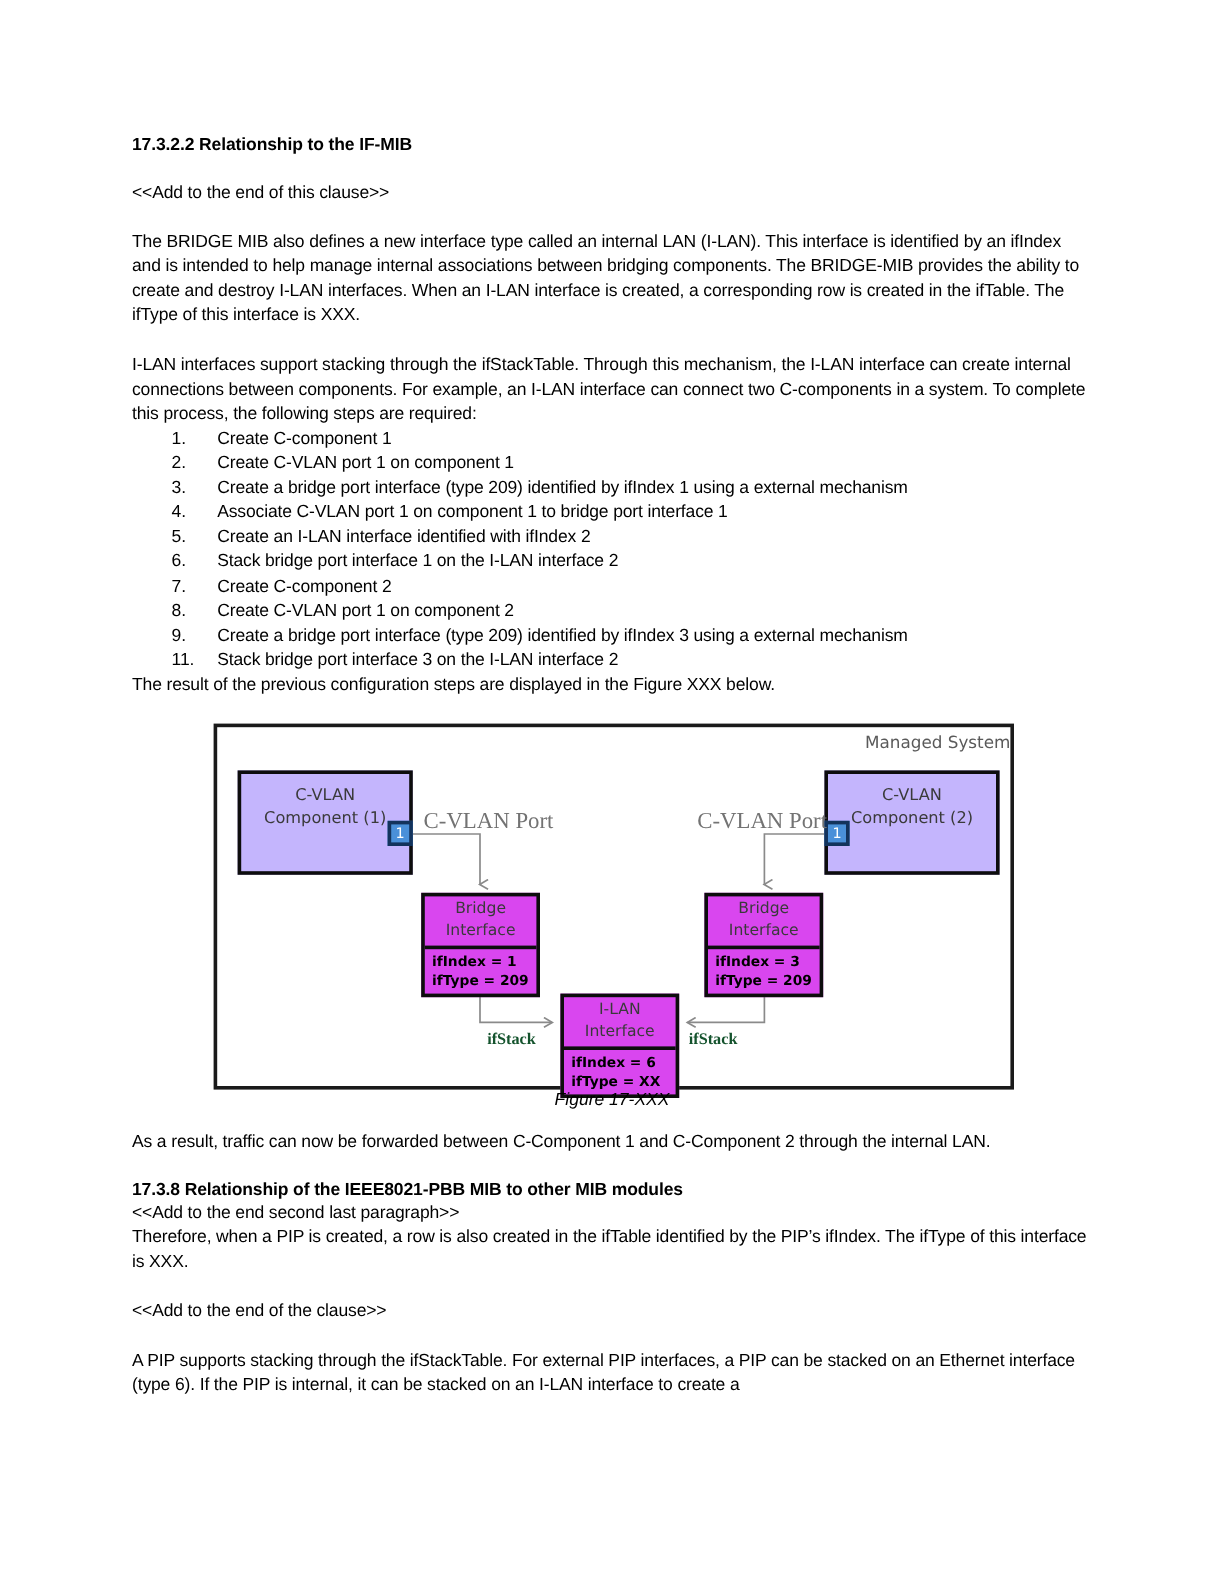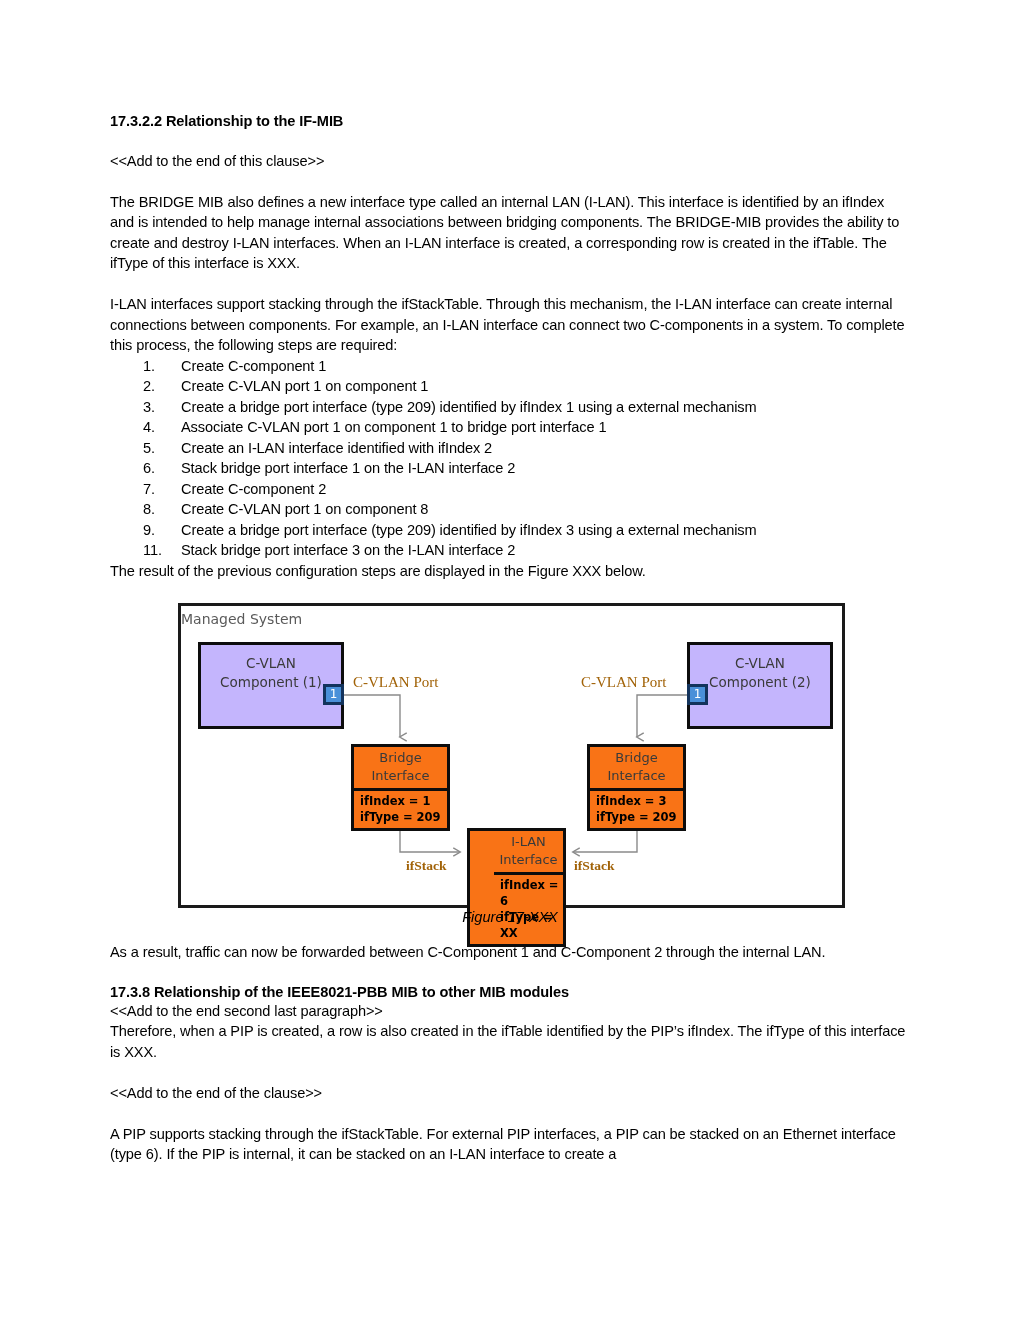--- a/index.html
+++ b/index.html
@@ -72,21 +72,21 @@
     height: 305px;
     border: 3px solid #1a1a1a;
     box-sizing: border-box;
     background: #ffffff;
   }
   .managed-title {
     position: absolute;
     left: 0;
     right: 0;
     top: 5px;
-    text-align: left;
+    text-align: right;
     font-size: 14px;
     color: #5a5a5a;
     font-family: "DejaVu Sans", sans-serif;
   }
 
   .comp-box {
     position: absolute;
     border: 3px solid #0d0d0d;
     box-sizing: border-box;
     background: #c4b5fd;
@@ -112,32 +112,32 @@
     font-family: "DejaVu Sans", sans-serif;
     text-align: center;
     line-height: 15px;
   }
   .port-left  { left: 142px; top: 78px; }
   .port-right { left: 506px; top: 78px; }
 
   .port-label {
     position: absolute;
     font-family: "Liberation Serif", serif;
-    font-size: 15px;
-    color: #a16207;
+    font-size: 19px;
+    color: #737373;
     white-space: nowrap;
   }
   .port-label-left  { left: 172px; top: 68px; }
   .port-label-right { left: 400px; top: 68px; }
 
   .if-box {
     position: absolute;
     border: 3px solid #0d0d0d;
     box-sizing: border-box;
-    background: #f97316;
+    background: #d946ef;
     width: 99px;
   }
   .if-box .if-title {
     text-align: center;
     font-size: 13px;
     color: #3a3a3a;
     font-family: "DejaVu Sans", sans-serif;
     line-height: 18px;
     padding: 2px 0 3px;
     border-bottom: 3px solid #0d0d0d;
@@ -145,28 +145,28 @@
   .if-box .if-attrs {
     font-size: 11.5px;
     font-weight: bold;
     font-family: "DejaVu Sans", sans-serif;
     line-height: 16px;
     padding: 2px 0 3px 6px;
     color: #000;
   }
   .bridge-left  { left: 170px; top: 138px; }
   .bridge-right { left: 406px; top: 138px; }
-  .ilan-box     { left: 286px; top: 222px; padding-left: 24px; }
+  .ilan-box     { left: 286px; top: 222px; }
 
   .ifstack-label {
     position: absolute;
     font-family: "Liberation Serif", serif;
     font-weight: bold;
     font-size: 13.5px;
-    color: #a16207;
+    color: #14532d;
   }
   .ifstack-left  { left: 225px; top: 252px; }
   .ifstack-right { left: 393px; top: 252px; }
 
   .connectors {
     position: absolute;
     left: 0; top: 0;
     width: 100%;
     height: 100%;
     pointer-events: none;
@@ -221,21 +221,21 @@
     <li>
         <span class="num">6.</span>
         <span>Stack bridge port interface 1 on the I-LAN interface 2</span>
       </li>
     <li>
         <span class="num">7.</span>
         <span>Create C-component 2</span>
       </li>
     <li>
         <span class="num">8.</span>
-        <span>Create C-VLAN port 1 on component 8</span>
+        <span>Create C-VLAN port 1 on component 2</span>
       </li>
     <li>
         <span class="num">9.</span>
         <span>Create a bridge port interface (type 209) identified by ifIndex 3 using a external mechanism</span>
       </li>
     <li class="wide">
         <span class="num">11.</span>
         <span>Stack bridge port interface 3 on the I-LAN interface 2</span>
       </li>
   </ol>

